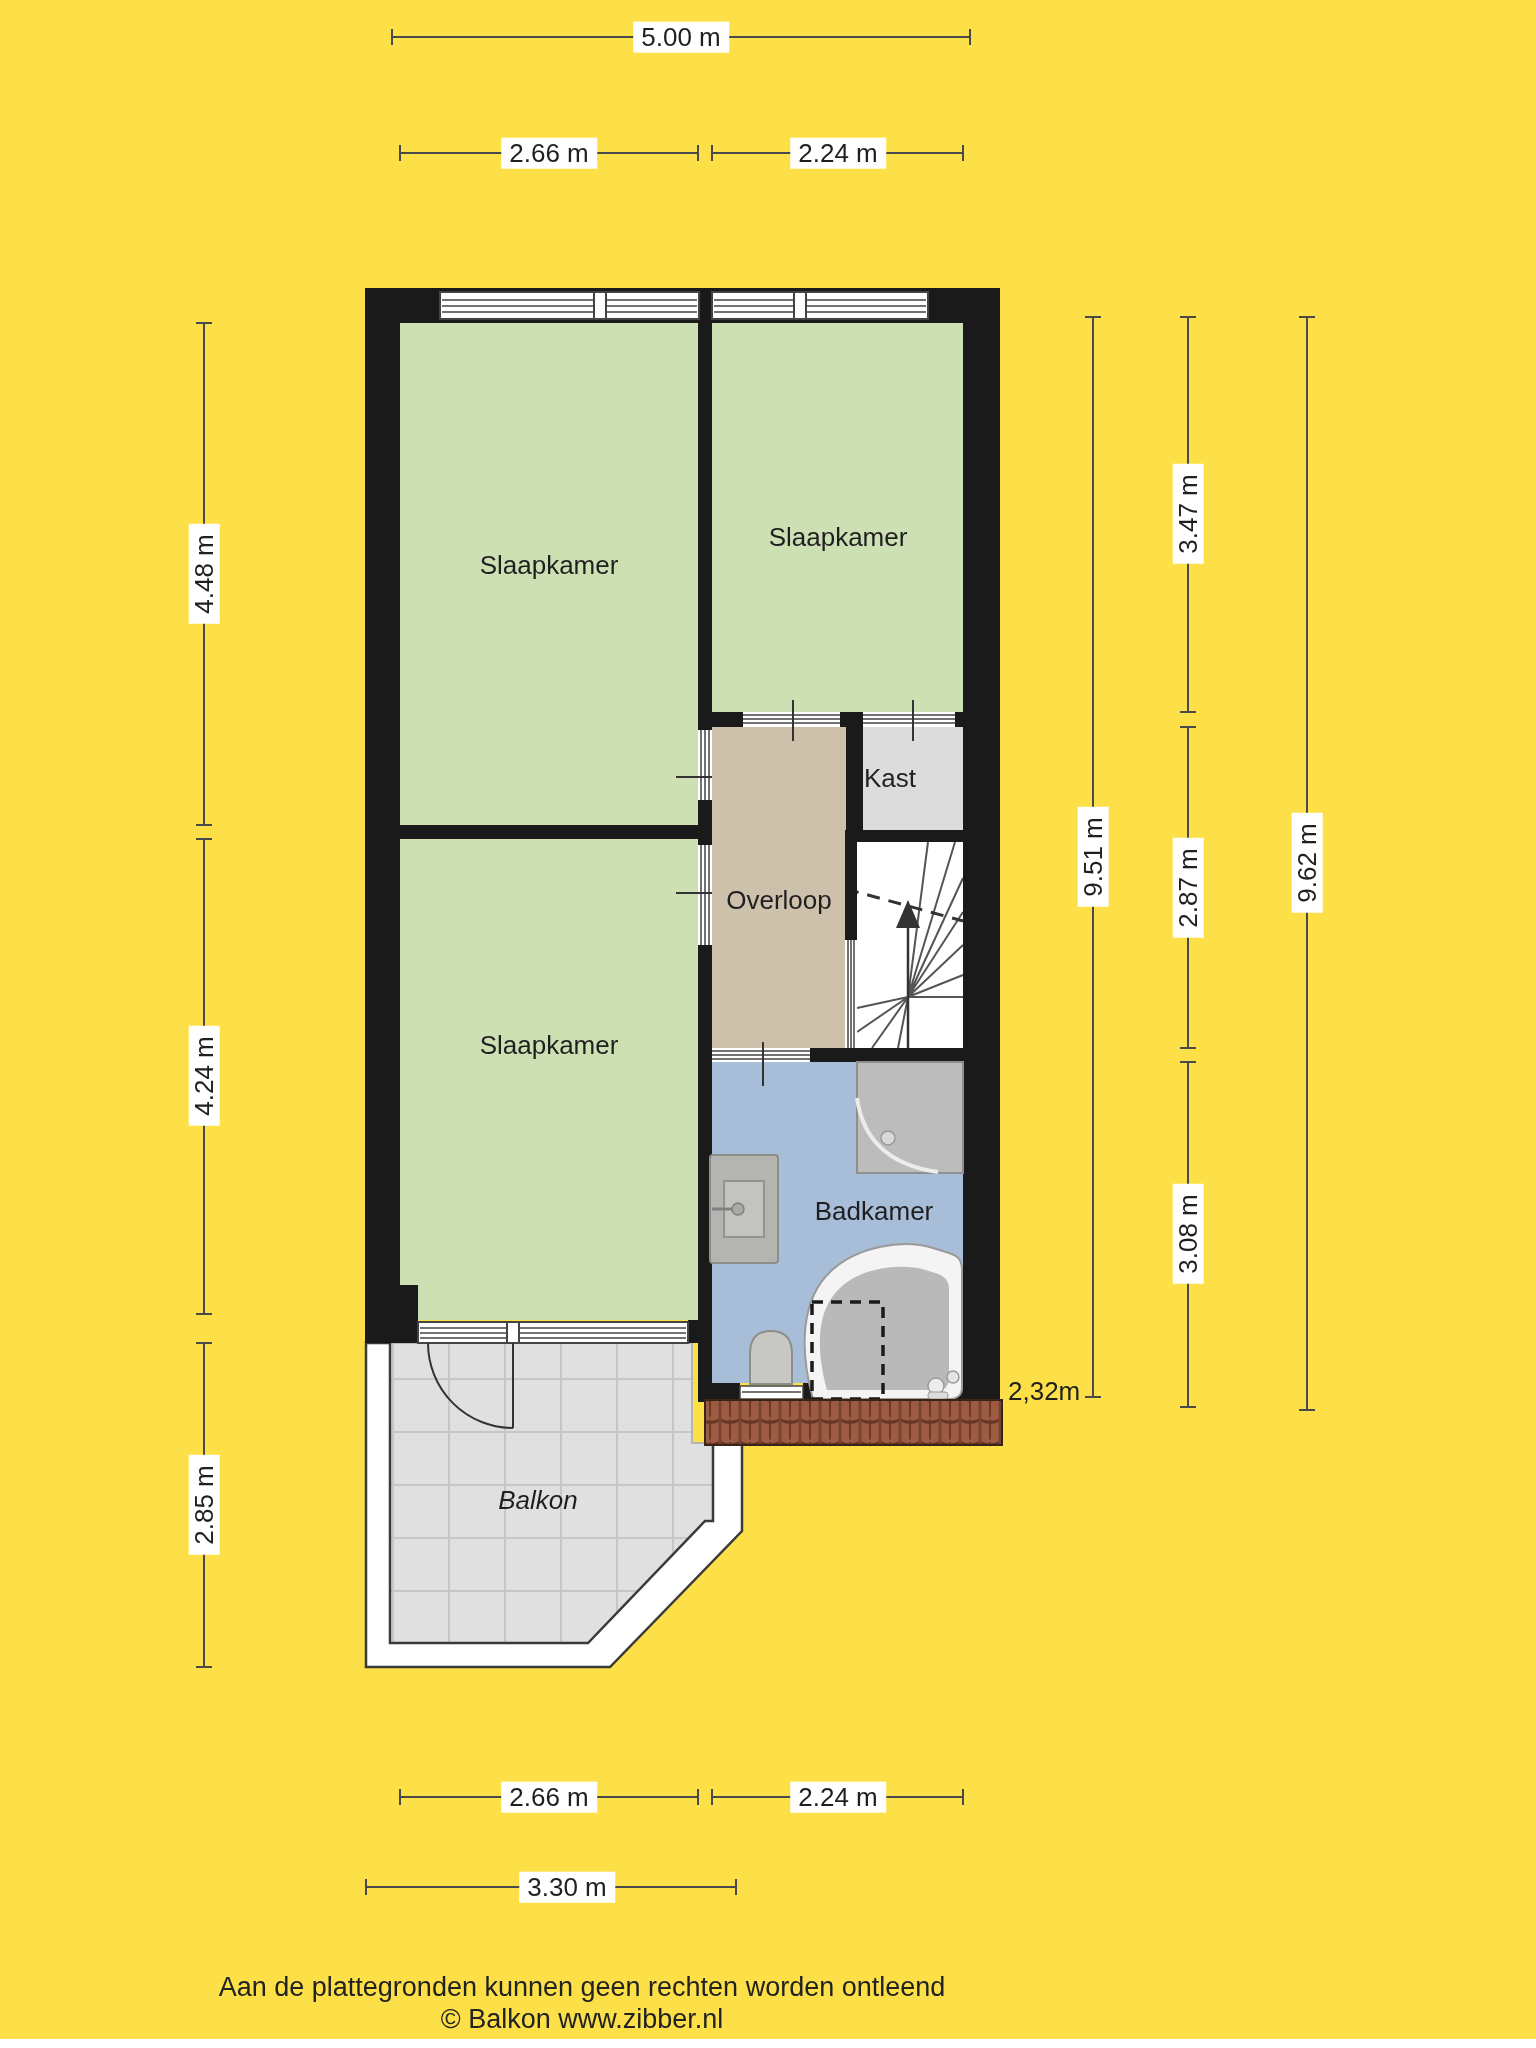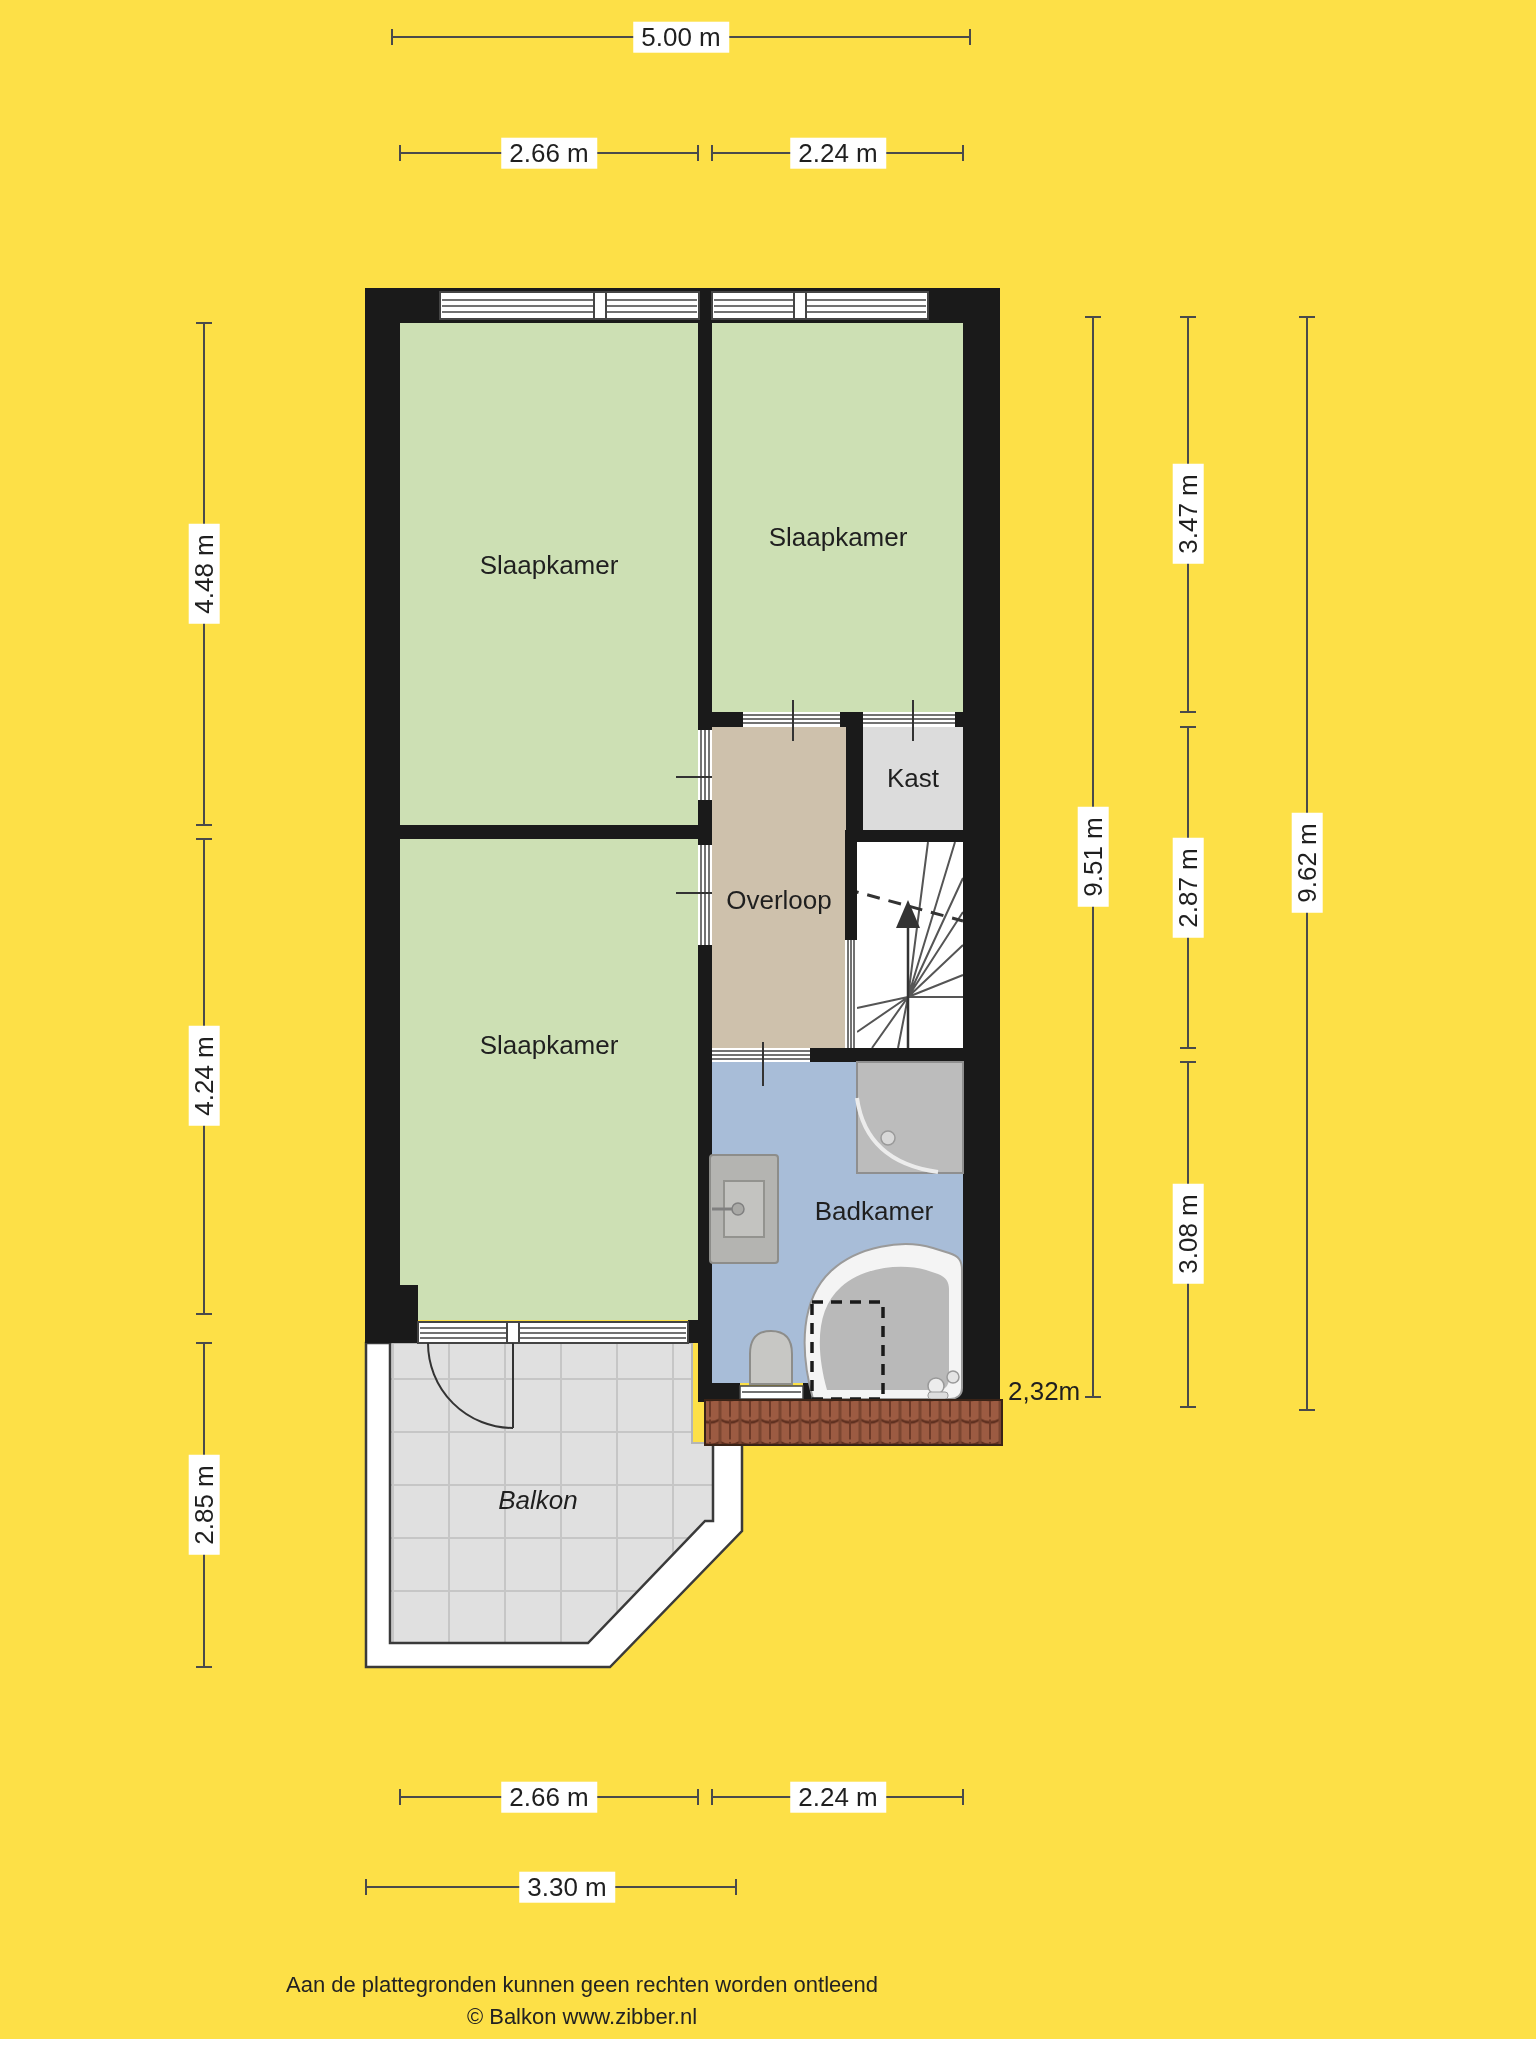--- a/index.html
+++ b/index.html
@@ -5,21 +5,21 @@
   html,body{margin:0;padding:0;background:#ffffff;}
   #page{position:relative;width:1536px;height:2039px;background:#fde047;
         font-family:"Liberation Sans", sans-serif;color:#1f1f1f;overflow:hidden;}
   #plan-svg{position:absolute;left:0;top:0;}
   .label{position:absolute;transform:translate(-50%,-50%);white-space:nowrap;
          font-size:26px;color:#1f1f1f;background:#ffffff;padding:1px 8px;line-height:1.1;}
   .label.v{transform:translate(-50%,-50%) rotate(-90deg);padding:1px 10px;}
   .room-label{background:transparent;padding:0;}
   .headroom{transform:translate(0,-50%);background:transparent;padding:0;}
   .footer-line{position:absolute;transform:translate(-50%,0);white-space:nowrap;
-               font-size:22px;color:#222;background:transparent;}
+               font-size:27px;color:#222;background:transparent;}
 </style>
 </head>
 <body>
 
 <div id="page">
 
 <svg id="plan-svg" width="1536" height="2048" viewBox="0 0 1536 2048">
   <defs>
     <pattern id="balkonTiles" width="56" height="53" patternUnits="userSpaceOnUse">
       <rect width="56" height="53" fill="#e0e0e0"></rect>
@@ -191,21 +191,21 @@
   <div class="label v" style="left:1188px;top:1234px;">3.08 m</div>
   <div class="label v" style="left:1307px;top:863px;">9.62 m</div>
   <div class="label headroom" style="left:1008px;top:1391px;">2,32m</div>
   <div class="label" style="left:549px;top:1797px;">2.66 m</div>
   <div class="label" style="left:838px;top:1797px;">2.24 m</div>
   <div class="label" style="left:567px;top:1887px;">3.30 m</div>
 
   <div class="label room-label" style="left:549px;top:565px;">Slaapkamer</div>
   <div class="label room-label" style="left:838px;top:537px;">Slaapkamer</div>
   <div class="label room-label" style="left:549px;top:1045px;">Slaapkamer</div>
-  <div class="label room-label" style="left:913px;top:778px;">Kast</div>
+  <div class="label room-label" style="left:890px;top:778px;">Kast</div>
   <div class="label room-label" style="left:779px;top:900px;">Overloop</div>
   <div class="label room-label" style="left:862px;top:1211px;margin-left:12px;">Badkamer</div>
   <div class="label room-label" style="left:538px;top:1500px;font-style:italic;">Balkon</div>
 
   <div class="footer-line" style="left:582px;top:1972px;">Aan de plattegronden kunnen geen rechten worden ontleend</div>
   <div class="footer-line" style="left:582px;top:2004px;">© Balkon www.zibber.nl</div>
 
 </div>
 
 </body></html>

